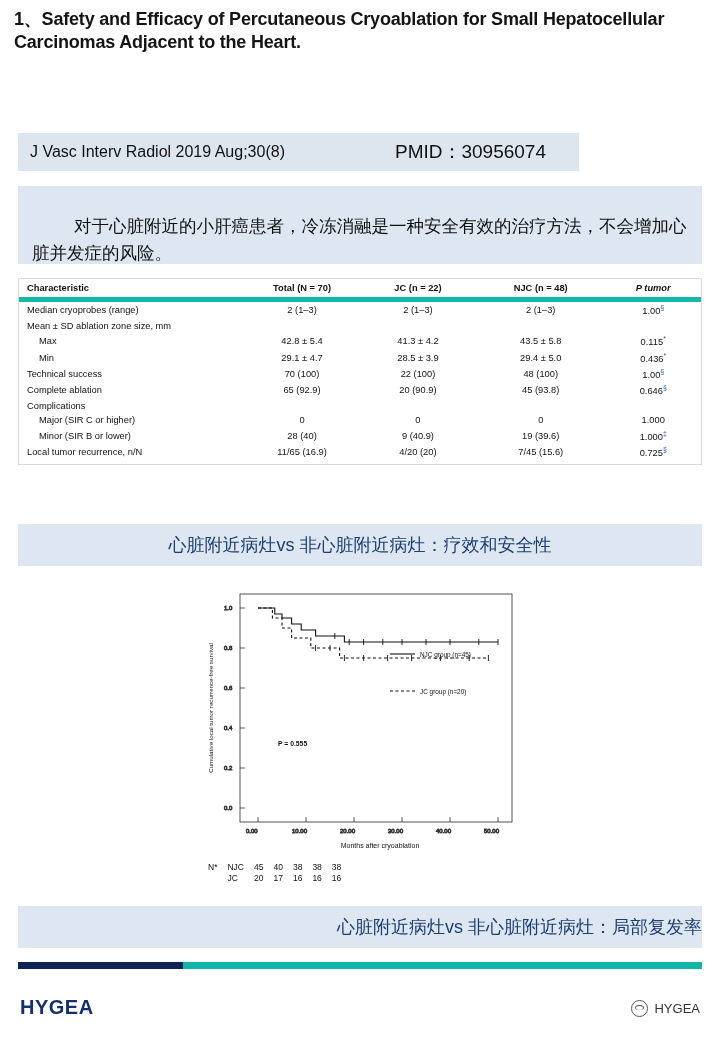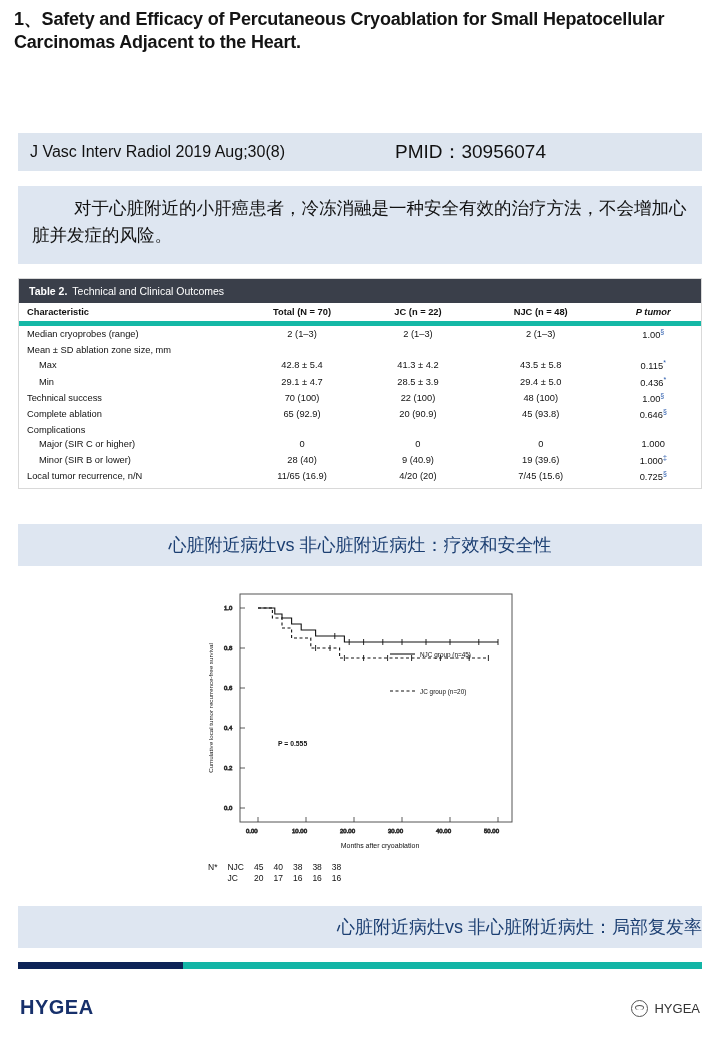--- a/index.html
+++ b/index.html
@@ -32,21 +32,21 @@
     line-height: 1.30;
     letter-spacing: -0.2px;
     color: #141414;
   }
 
   
   .citation-bar {
     position: absolute;
     left: 18px;
     top: 133px;
-    width: 684px;
+    width: 561px;
     height: 38px;
     background: #dde5ef;
     display: flex;
     align-items: center;
   }
   .citation-journal {
     font-size: 16px;
     margin-left: 12px;
     color: #111;
   }
@@ -63,21 +63,21 @@
     top: 186px;
     width: 684px;
     height: 78px;
     background: #dee6f1;
     padding: 0;
   }
   .summary-text {
     font-size: 17.5px;
     line-height: 1.55;
     color: #111;
-    padding: 9px 14px 0 14px;
+    padding: 27px 14px 0 14px;
     text-indent: 42px;
   }
 
   
   .table-figure {
     position: absolute;
     left: 18px;
     top: 278px;
     width: 684px;
     background: #ffffff;
@@ -235,23 +235,20 @@
   <div class="citation-bar">
     <span class="citation-journal">J Vasc Interv Radiol 2019 Aug;30(8)</span>
     <span class="citation-pmid">PMID：30956074</span>
   </div>
 
   <div class="summary-box">
     <div class="summary-text">对于心脏附近的小肝癌患者，冷冻消融是一种安全有效的治疗方法，不会增加心脏并发症的风险。</div>
   </div>
 
   <div class="table-figure">
-    <div class="table-caption">
-      <span>Table 2.</span><span class="cap-rest">Technical and Clinical Outcomes</span>
-    </div>
     <table class="outcomes">
       <thead>
         <tr>
           <th class="lead" style="width:33%;">Characteristic</th>
           <th style="width:17%;margin-top:46px;">Total (N = 70)</th>
           <th style="width:17%;">JC (n = 22)</th>
           <th style="width:19%;">NJC (n = 48)</th>
           <th style="width:14%;font-style:italic;">P tumor</th>
         </tr>
       </thead>

